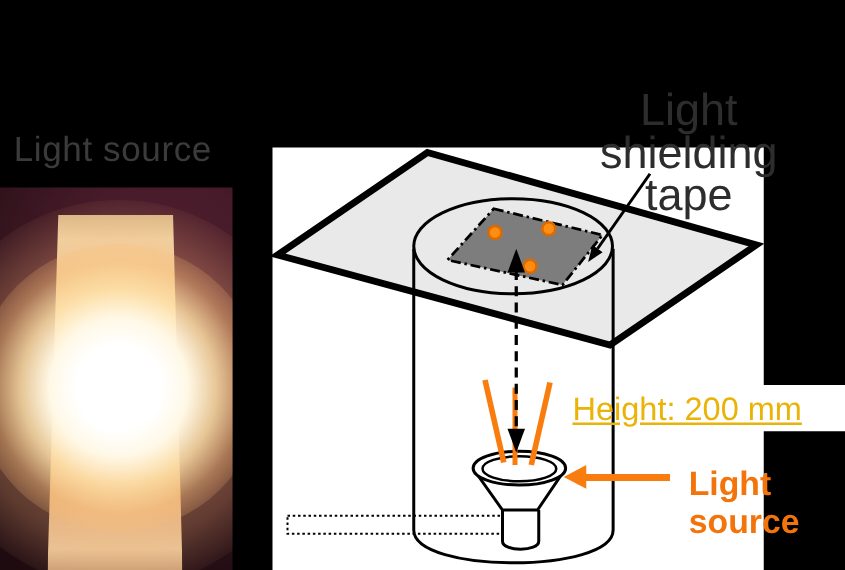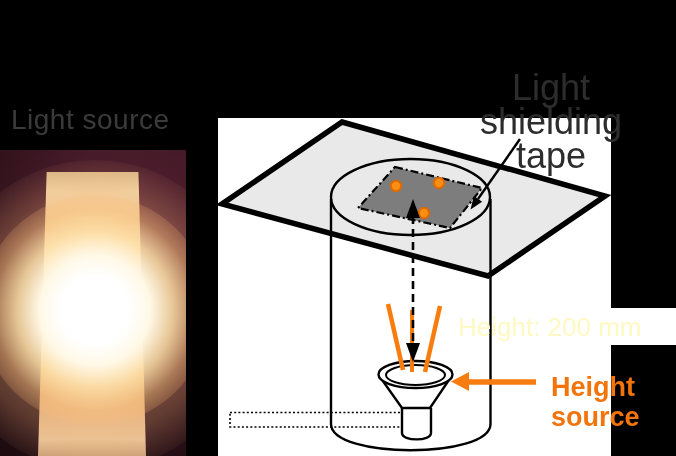--- a/index.html
+++ b/index.html
@@ -36,21 +36,21 @@
   
   .panel{position:absolute;left:218px;top:118px;width:393px;height:338px;background:#fff;}
   .height-box{position:absolute;left:605px;top:308px;width:71px;height:37px;background:#fff;}
   .diagram-svg{position:absolute;left:0;top:0;width:676px;height:456px;}
   .tape-label{
     position:absolute;left:440px;top:71px;width:222px;text-align:center;
     font-size:36px;line-height:34px;color:#2d2d2d;white-space:pre-line;
   }
   .height-label{
     position:absolute;left:458px;top:311px;font-size:26px;line-height:32px;
-    color:#fef9c3;white-space:nowrap;
+    color:#eab308;white-space:nowrap;text-decoration:underline;
   }
   .source-label{
     position:absolute;left:551px;top:372px;font-size:27px;line-height:30px;
     font-weight:bold;color:#f2740a;white-space:pre-line;
   }
 </style>
 </head>
 <body>
 
 <div class="stage">
@@ -112,16 +112,16 @@
 
     <g>
       <line x1="536" y1="382" x2="466" y2="382" stroke="#f87d0e" stroke-width="5.5"></line>
       <polygon points="451,381.5 469,372 469,391" fill="#f87d0e"></polygon>
     </g>
   </svg>
 
   <div class="tape-label">Light shielding
 tape</div>
   <div class="height-label">Height: 200 mm</div>
-  <div class="source-label">Height
+  <div class="source-label">Light
 source</div>
 
 </div>
 
 </body></html>

